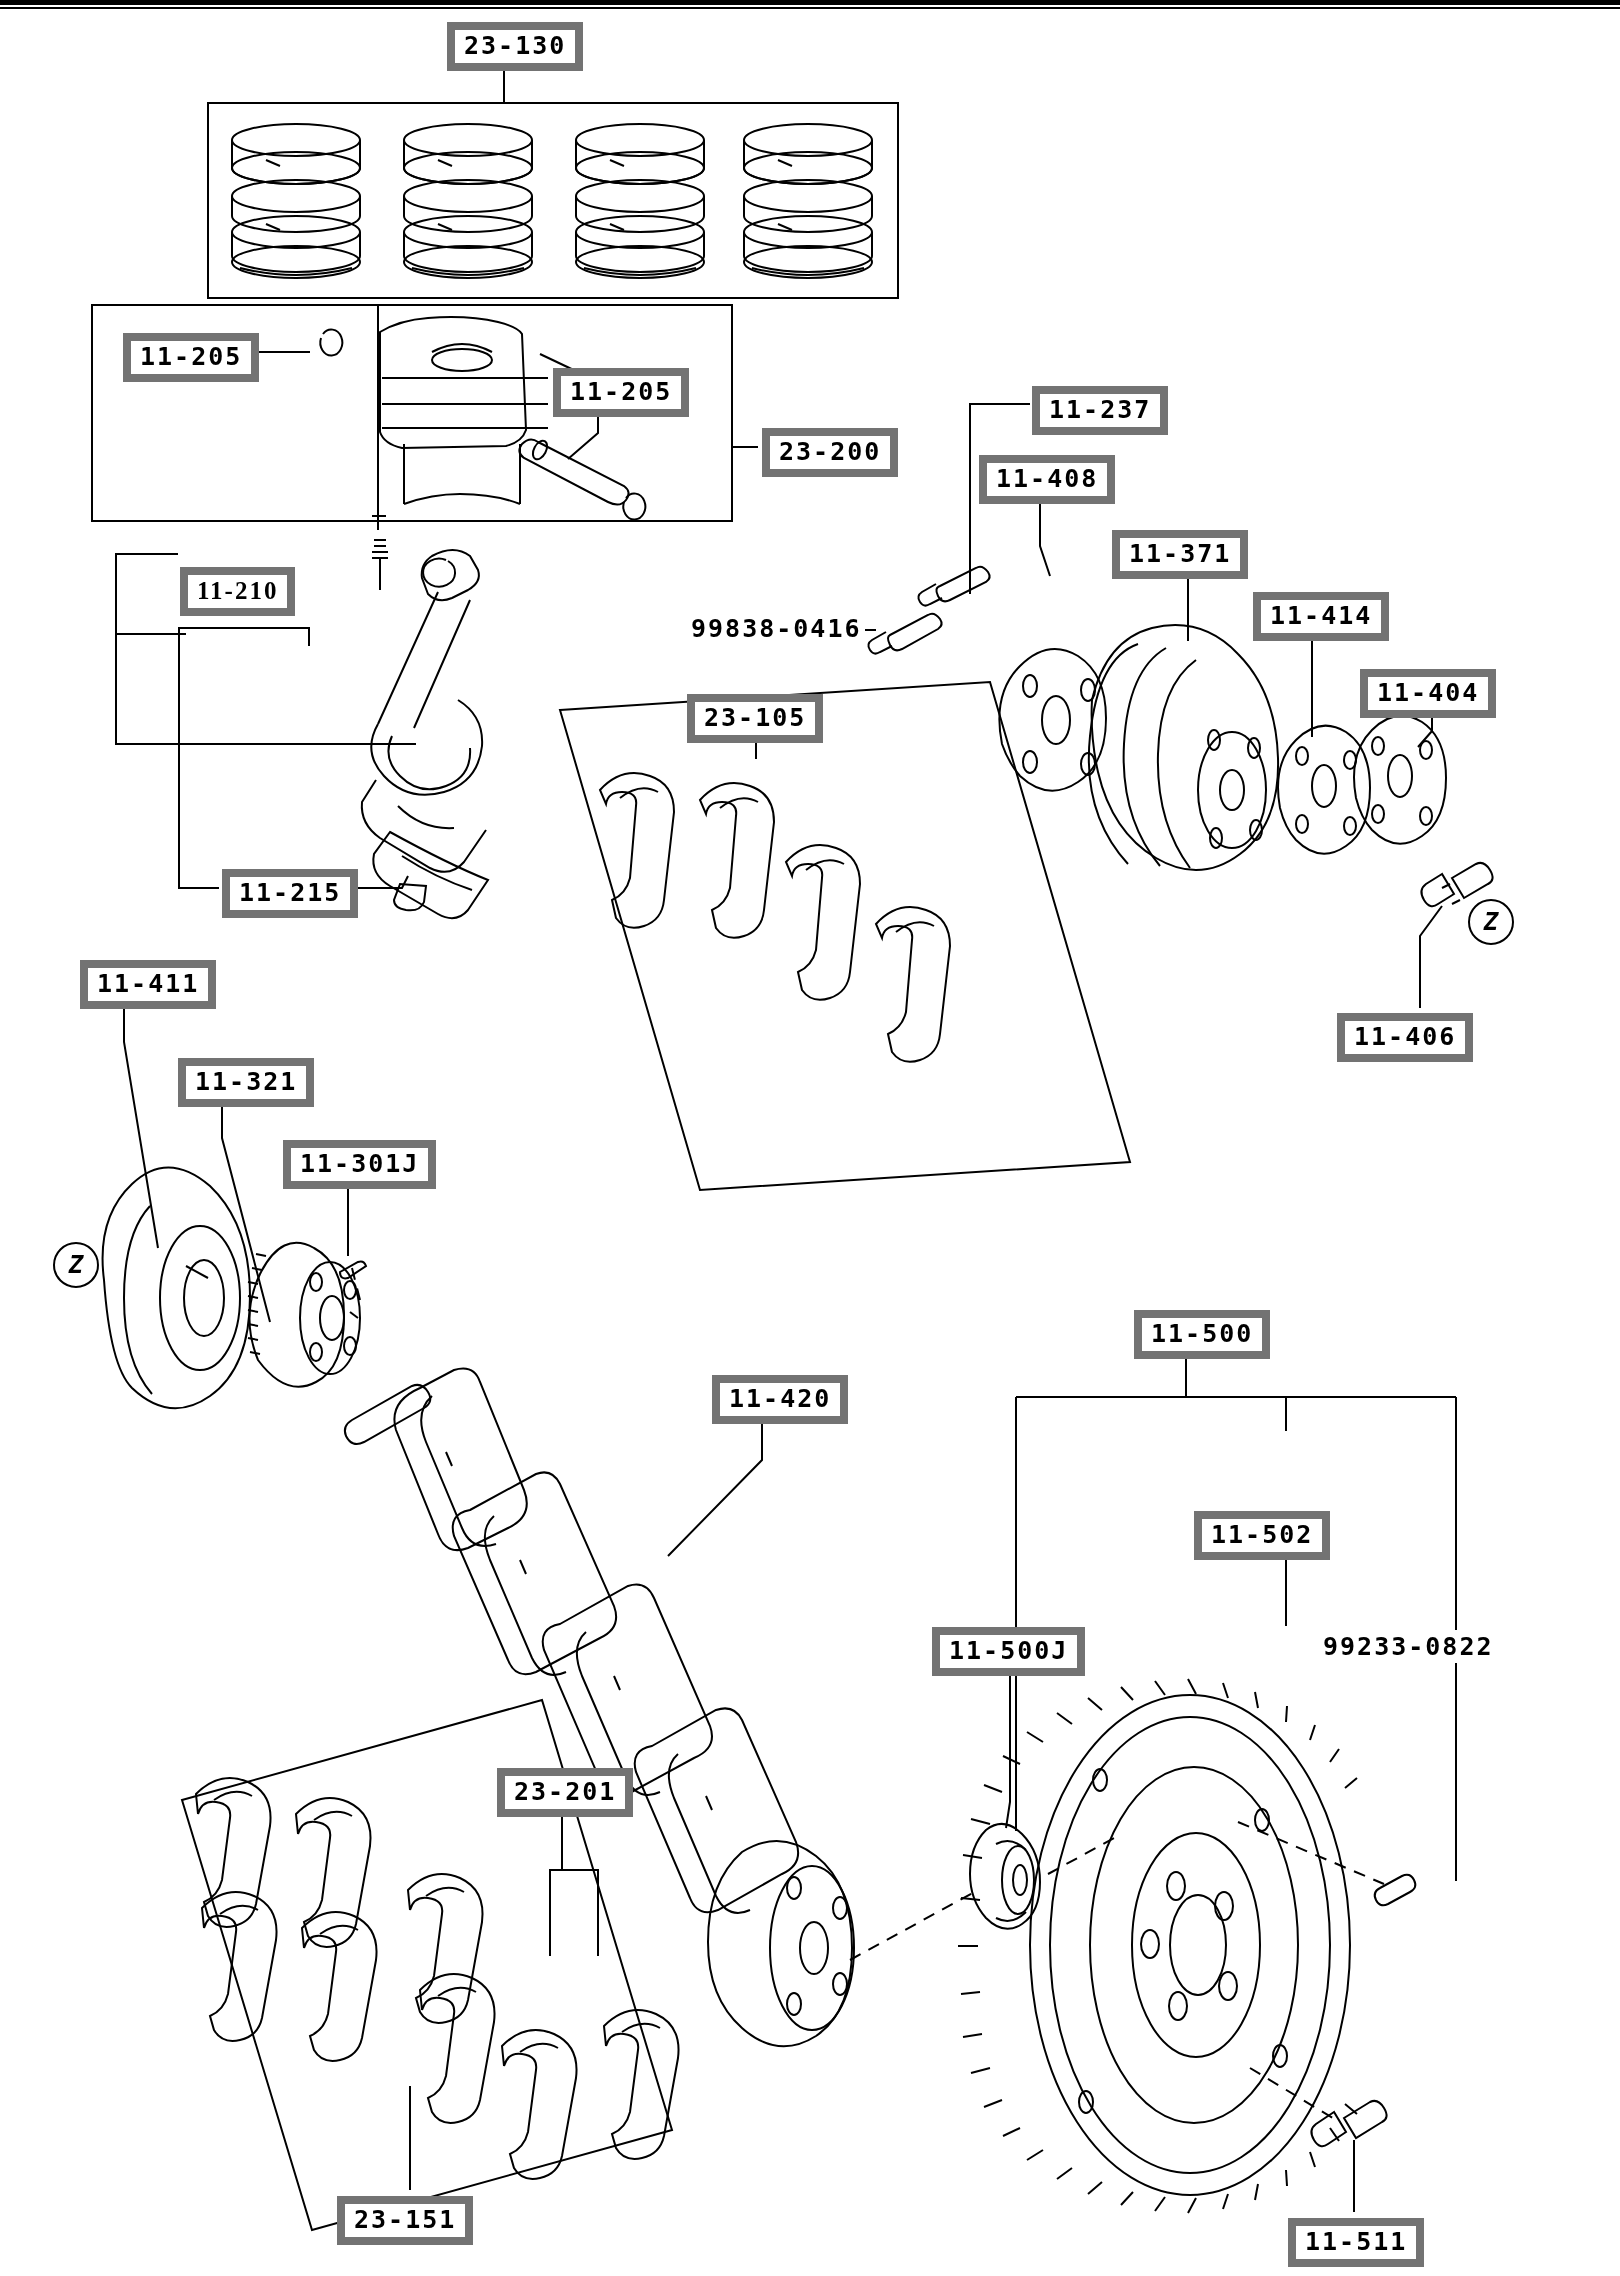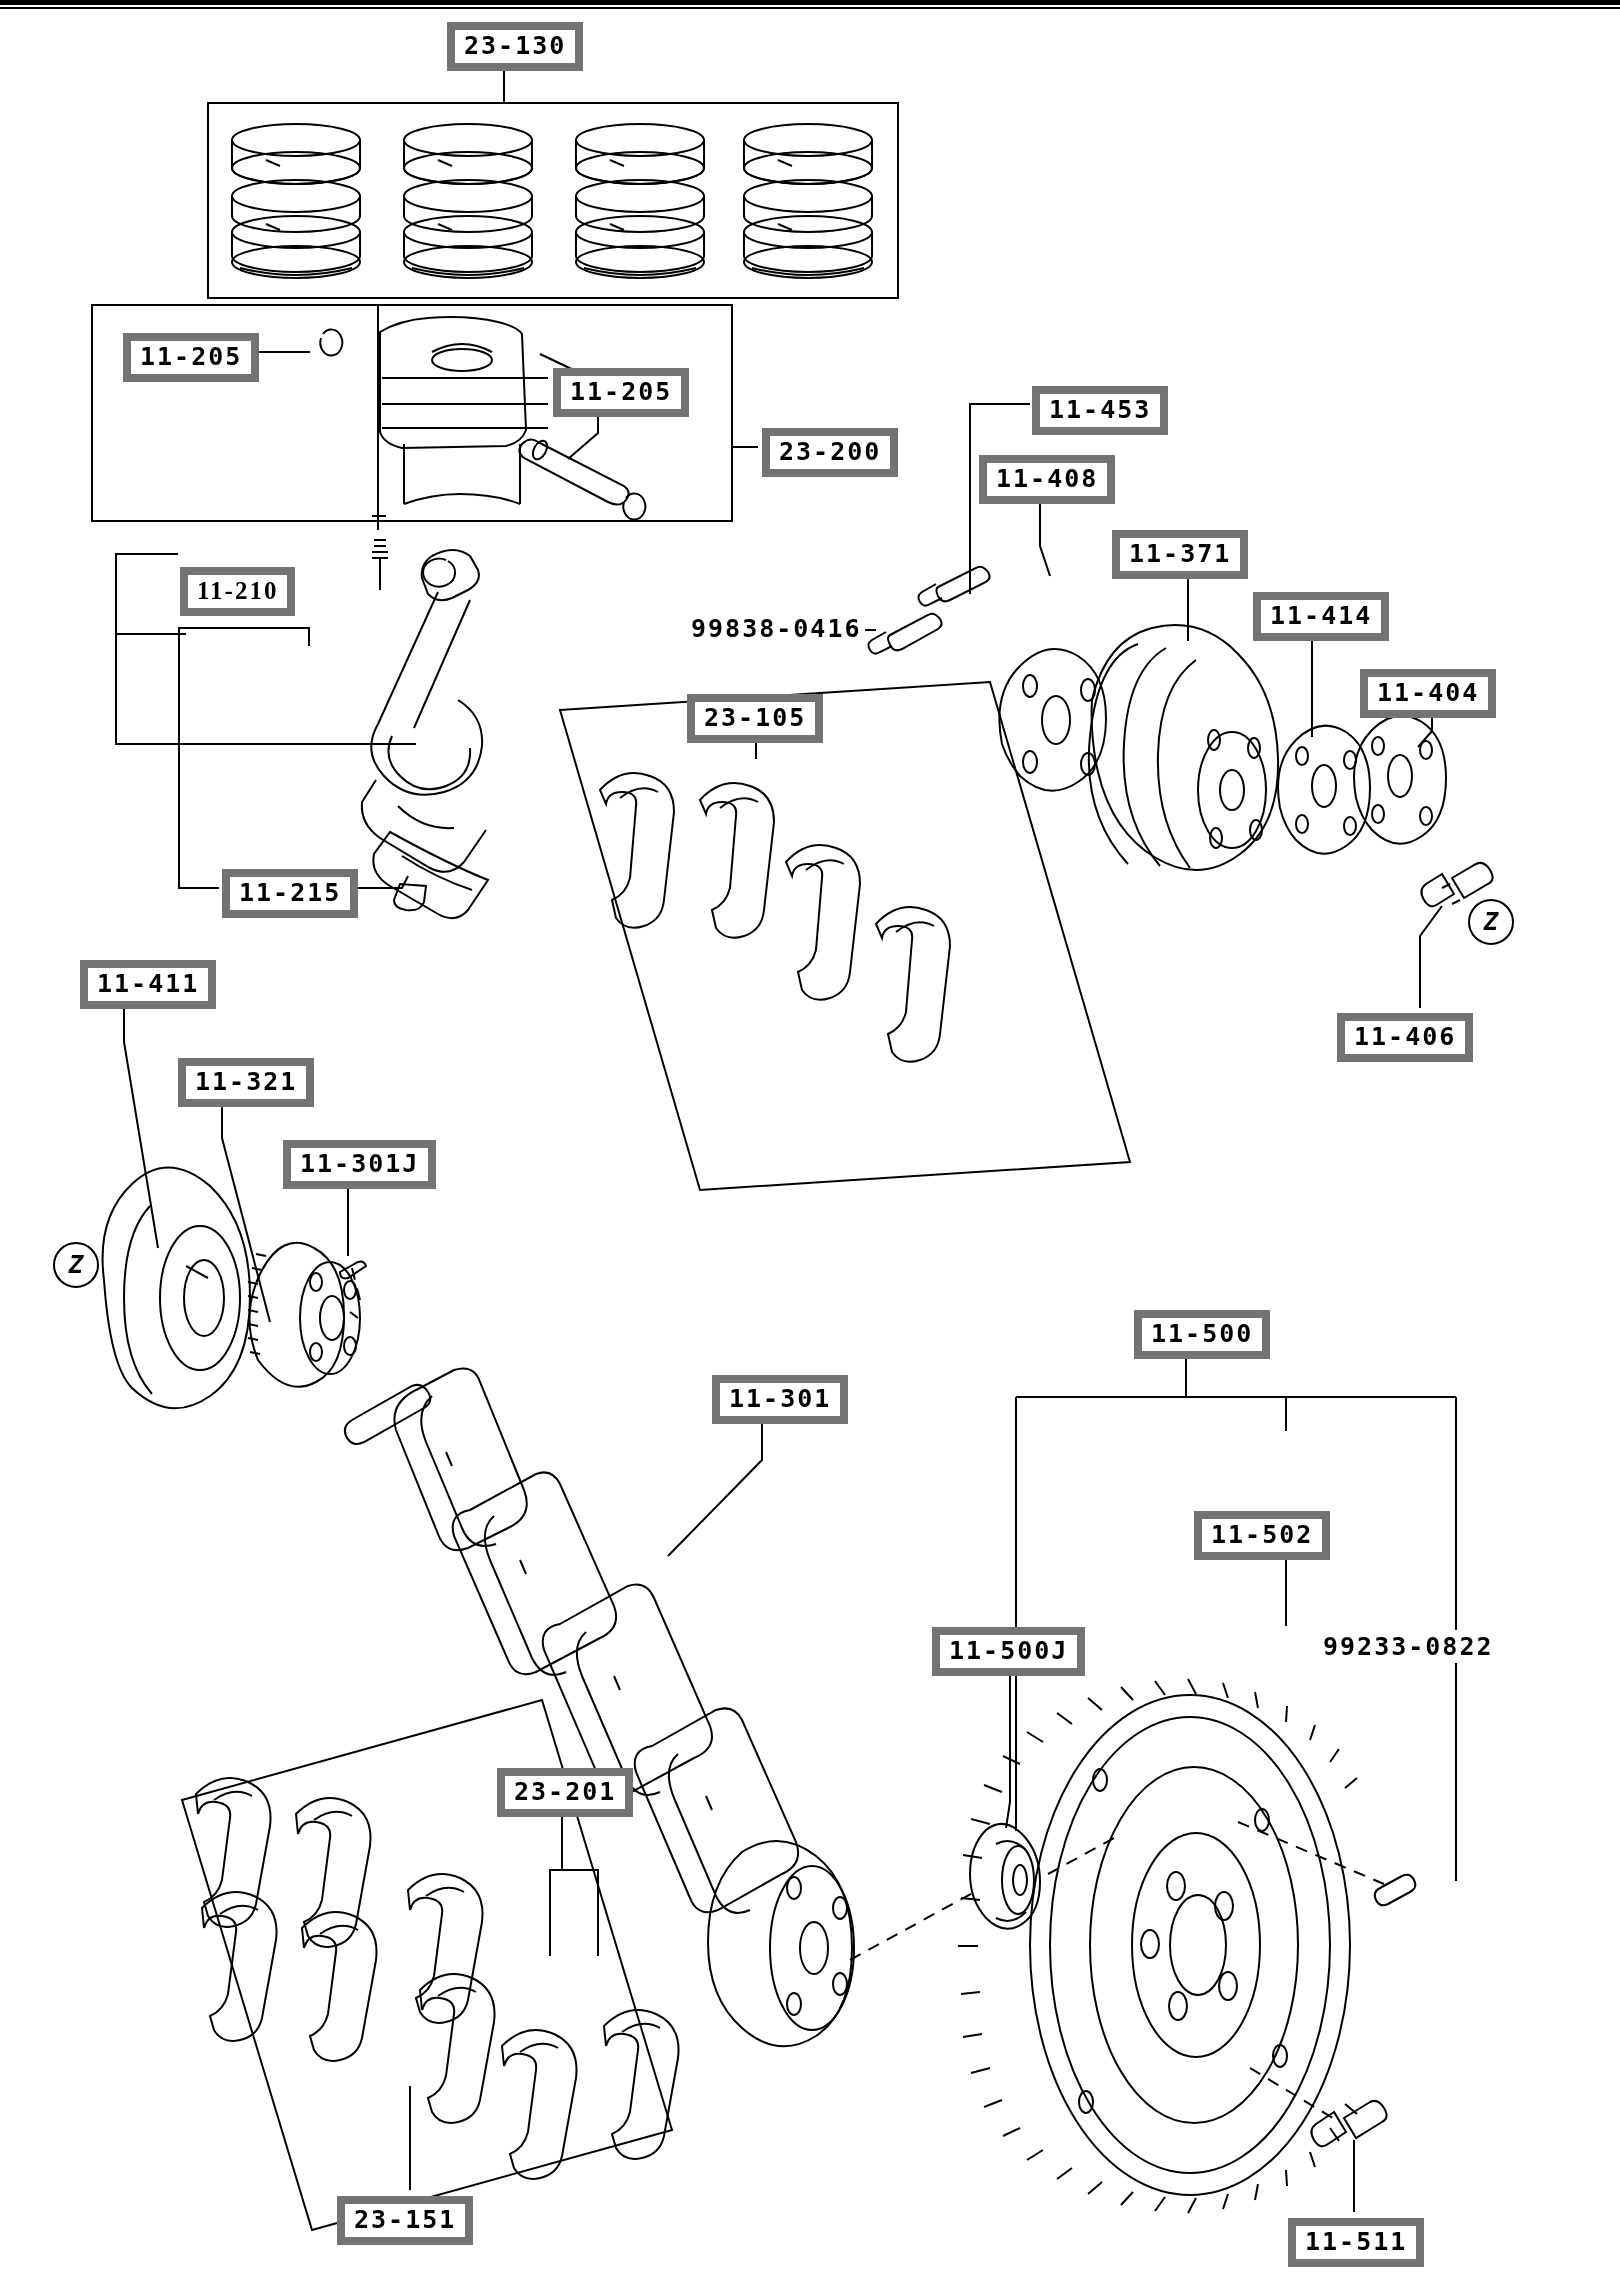--- a/index.html
+++ b/index.html
@@ -333,34 +333,34 @@
       <path d="M410 2190 v-104"></path>
 
       <path d="M1354 2212 v-72"></path>
     </g>
   </svg>
 
   <div class="lbl" style="left:447px;top:22px;">23-130</div>
   <div class="lbl" style="left:123px;top:333px;">11-205</div>
   <div class="lbl" style="left:553px;top:368px;">11-205</div>
   <div class="lbl" style="left:762px;top:428px;text-align:right;">23-200</div>
-  <div class="lbl" style="left:1032px;top:386px;">11-453</div>
+  <div class="lbl" style="left:1032px;top:386px;">11-237</div>
   <div class="lbl" style="left:979px;top:455px;">11-408</div>
   <div class="lbl" style="left:1112px;top:530px;text-align:right;">11-371</div>
   <div class="lbl" style="left:1253px;top:592px;">11-414</div>
   <div class="lbl" style="left:1360px;top:669px;">11-404</div>
   <div class="lbl" style="left:180px;top:567px;font-family:Liberation Serif, serif;">11-210</div>
   <div class="lbl" style="left:222px;top:869px;">11-215</div>
   <div class="plain" style="left:688px;top:612px;">99838-0416</div>
   <div class="lbl" style="left:687px;top:694px;">23-105</div>
   <div class="lbl" style="left:1337px;top:1013px;text-align:right;">11-406</div>
   <div class="lbl" style="left:80px;top:960px;">11-411</div>
   <div class="lbl" style="left:178px;top:1058px;">11-321</div>
   <div class="lbl" style="left:283px;top:1140px;">11-301J</div>
-  <div class="lbl" style="left:712px;top:1375px;">11-301</div>
+  <div class="lbl" style="left:712px;top:1375px;">11-420</div>
   <div class="lbl" style="left:1134px;top:1310px;">11-500</div>
   <div class="lbl" style="left:1194px;top:1511px;">11-502</div>
   <div class="plain" style="left:1320px;top:1630px;">99233-0822</div>
   <div class="lbl" style="left:932px;top:1627px;">11-500J</div>
   <div class="lbl" style="left:497px;top:1768px;">23-201</div>
   <div class="lbl" style="left:337px;top:2196px;">23-151</div>
   <div class="lbl" style="left:1288px;top:2218px;">11-511</div>
 
   <div class="zc" style="left:1468px;top:899px;">Z</div>
   <div class="zc" style="left:53px;top:1242px;">Z</div>

